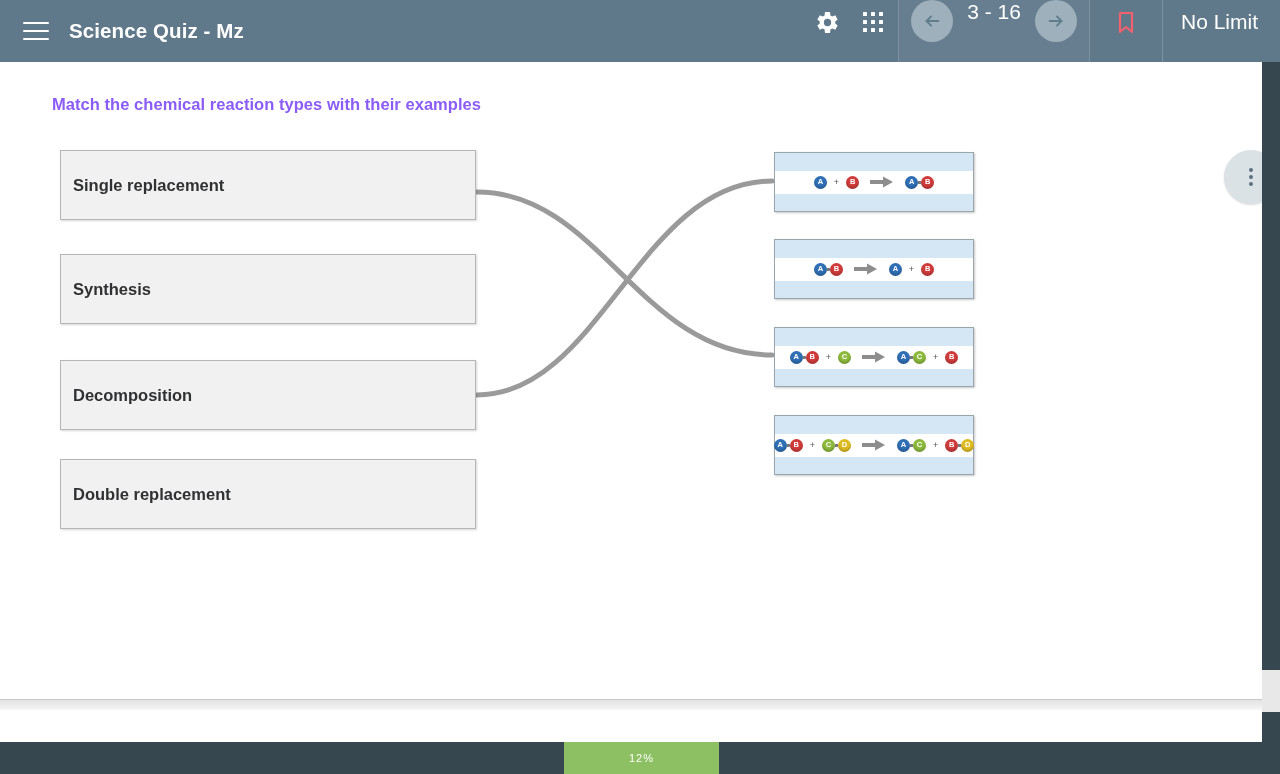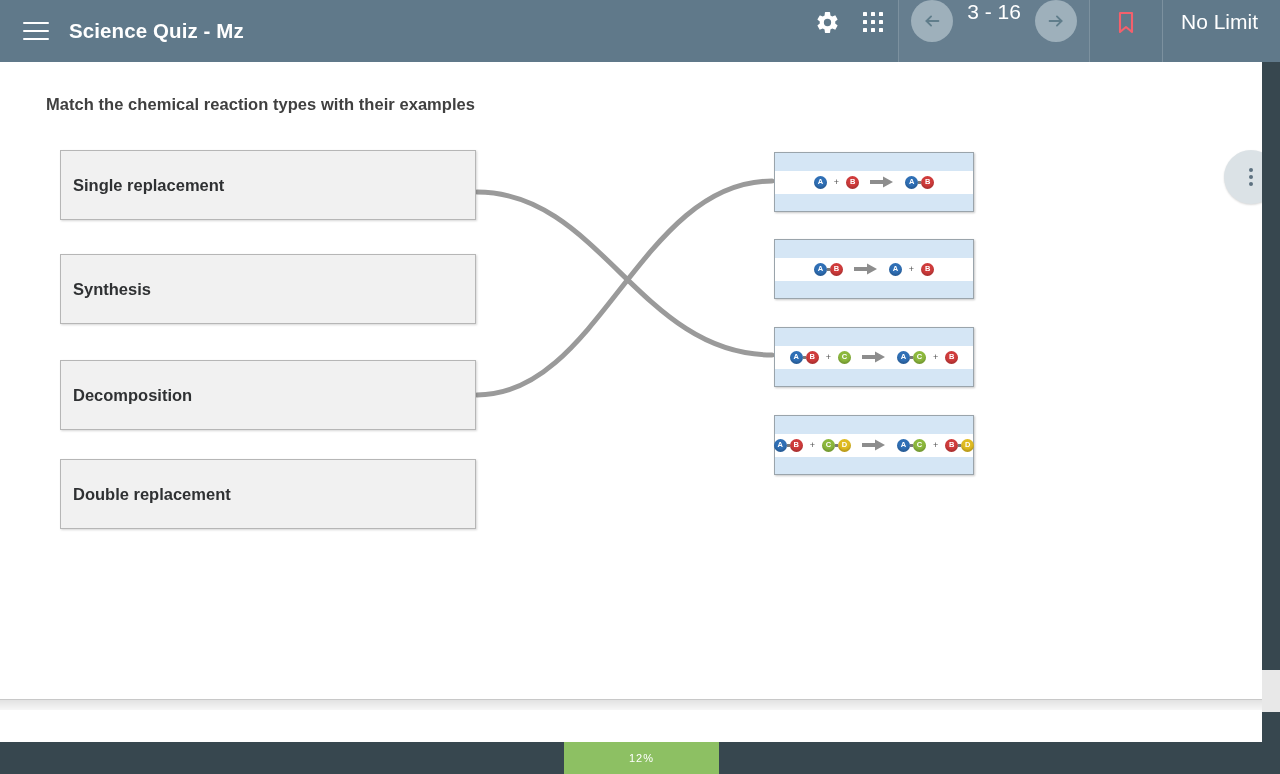--- a/index.html
+++ b/index.html
@@ -61,22 +61,22 @@
   .limit-text { color: #ffffff; font-size: 21px; white-space: nowrap; }
 
   
   .content {
     position: absolute; top: 62px; left: 0;
     width: 1262px; height: 680px;
     background: #ffffff;
     overflow: hidden;
   }
   .prompt {
-    position: absolute; left: 46px; top: 33px;
-    font-size: 16.5px; font-weight: bold; color: #404040;
+    position: absolute; left: 52px; top: 33px;
+    font-size: 16.5px; font-weight: bold; color: #8b5cf6;
     letter-spacing: .05px;
   }
 
   
   .opt {
     position: absolute; left: 60px; width: 416px;
     background: #f1f1f1;
     border: 1px solid #b6b6b6;
     box-shadow: 1px 1px 2px rgba(0,0,0,.16);
     display: flex; align-items: center;

